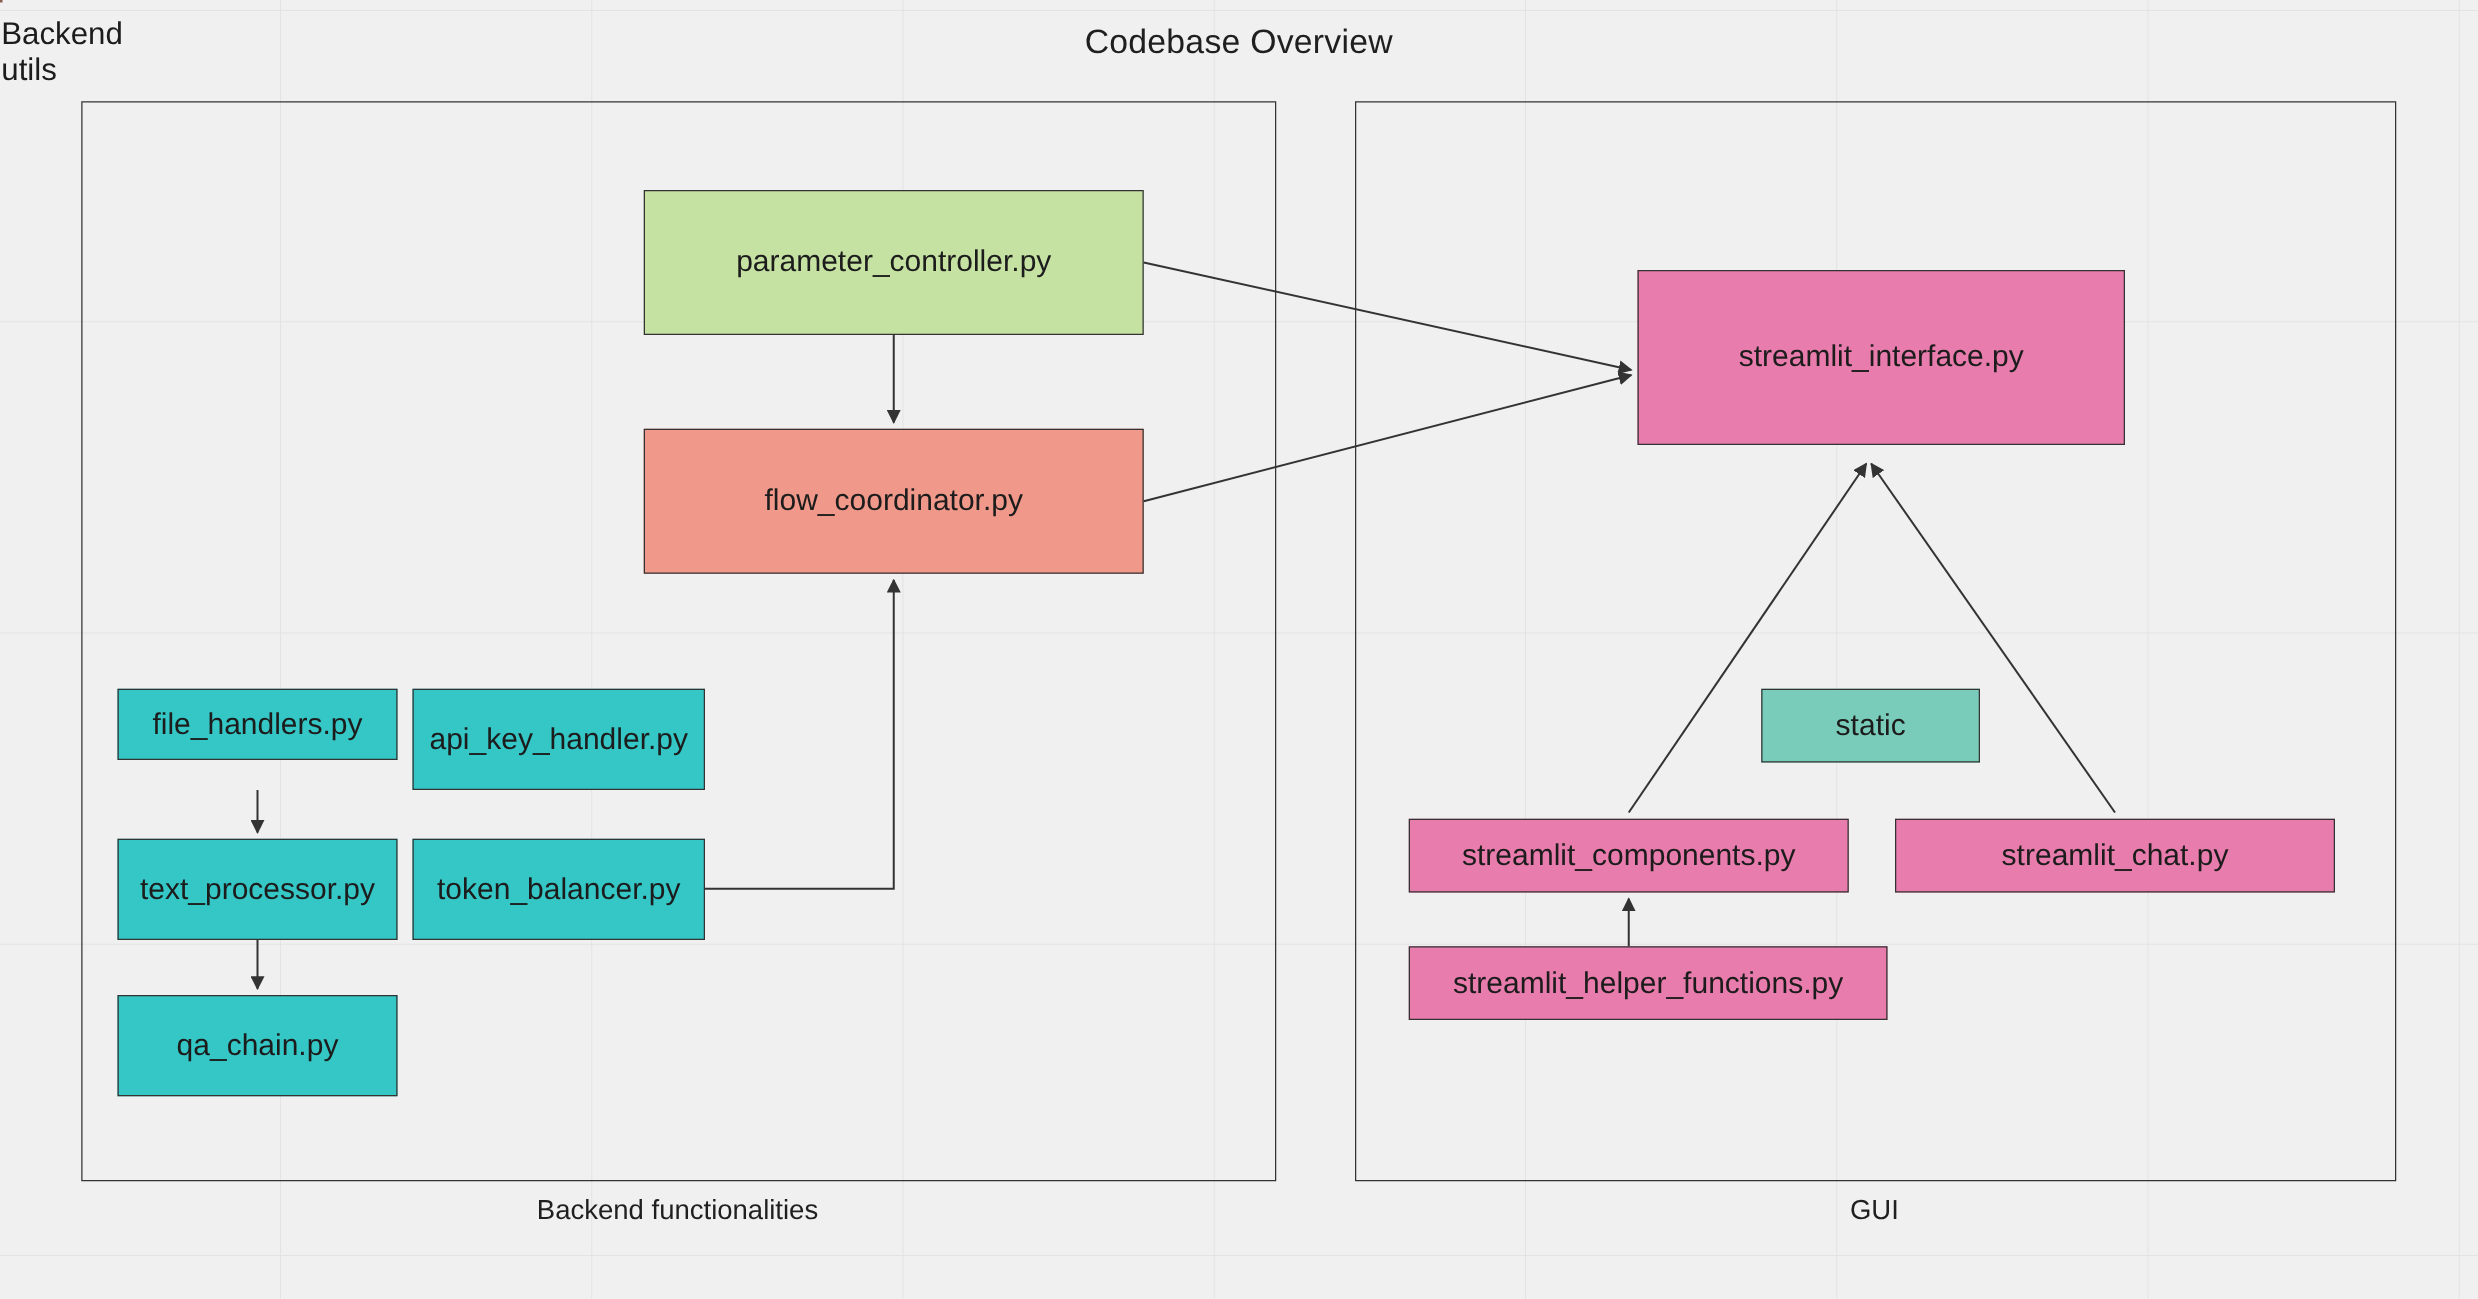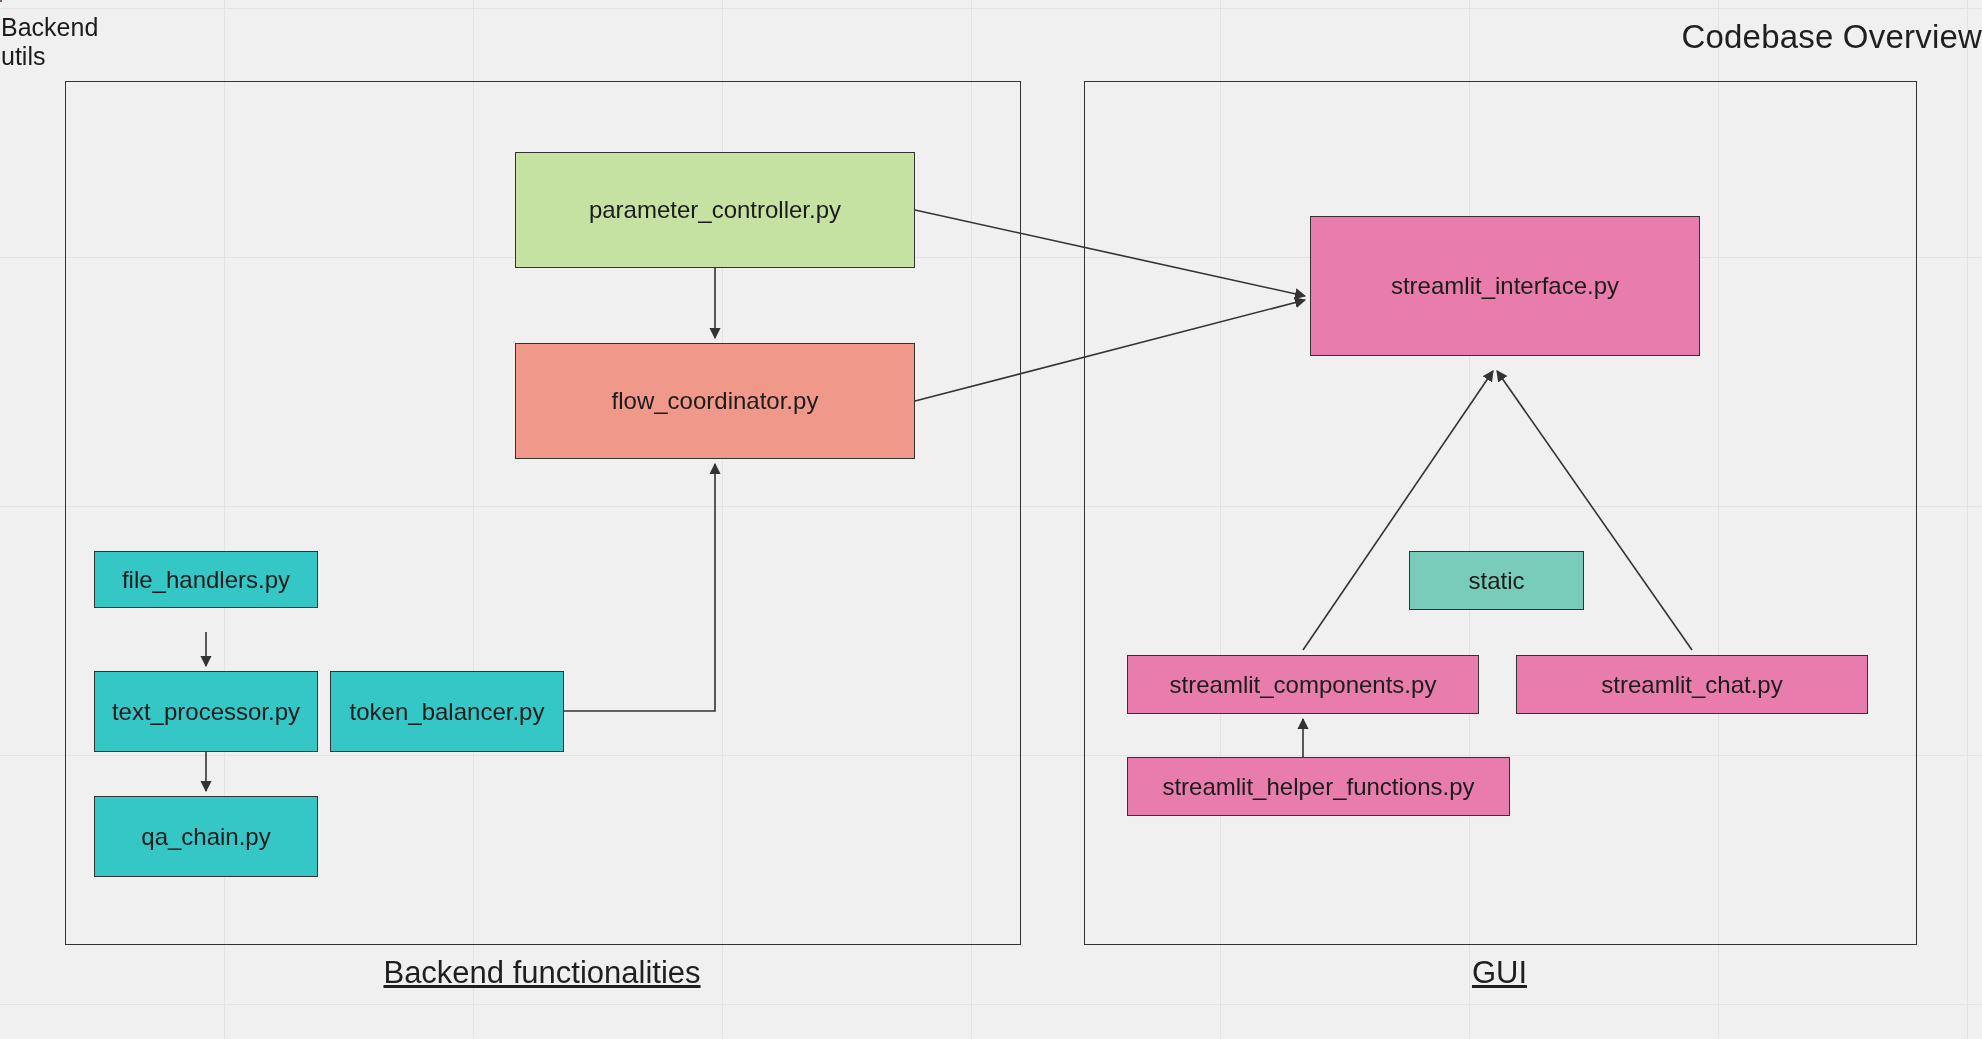--- a/index.html
+++ b/index.html
@@ -30,38 +30,37 @@
     width: 1982px;
     height: 1039px;
     pointer-events: none;
     z-index: 5;
   }
   .diagram-title {
     position: absolute;
     left: 0;
     top: 18px;
     width: 1982px;
-    text-align: right;
-    font-size: 33px;
+    text-align: center;
+    font-size: 27px;
     color: #1f1f1f;
     letter-spacing: 0.2px;
   }
   .subgraph {
     position: absolute;
     border: 1.5px solid #333333;
     background: rgba(255,255,255,0.02);
     z-index: 1;
   }
   .subgraph-label {
     position: absolute;
     text-align: center;
-    font-size: 31px;
+    font-size: 22px;
     color: #1f1f1f;
     z-index: 2;
-    text-decoration: underline;
   }
   .node {
     position: absolute;
     box-sizing: border-box;
     border: 1.4px solid #333333;
     display: flex;
     align-items: center;
     justify-content: center;
     font-size: 24px;
     color: #1c1c1c;
@@ -122,20 +121,21 @@
       <path d="M 564,711 L 715,711 L 715,464"></path>
       <path d="M 1303,650 L 1493,371"></path>
       <path d="M 1692,650 L 1497,371"></path>
       <path d="M 1303,757 L 1303,719"></path>
     </g>
   </svg>
 
   <div class="node green" id="n-parameter_controller" style="left: 515px; top: 152px; width: 400px; height: 116px; background: rgb(198, 226, 163);">parameter_controller.py</div>
   <div class="node coral" id="n-flow_coordinator" style="left: 515px; top: 343px; width: 400px; height: 116px; background: rgb(240, 153, 138); text-align: center;">flow_coordinator.py</div>
   <div class="node teal" id="n-file_handlers" style="left: 94px; top: 551px; width: 224px; height: 57px; background: rgb(53, 198, 198);">file_handlers.py</div>
+  <div class="node teal" id="n-api_key_handler" style="left: 330px; top: 551px; width: 234px; height: 81px; background: rgb(53, 198, 198);">api_key_handler.py</div>
   <div class="node teal" id="n-text_processor" style="left: 94px; top: 671px; width: 224px; height: 81px; background: rgb(53, 198, 198);">text_processor.py</div>
   <div class="node teal" id="n-token_balancer" style="left: 330px; top: 671px; width: 234px; height: 81px; background: rgb(53, 198, 198);">token_balancer.py</div>
   <div class="node teal" id="n-qa_chain" style="left: 94px; top: 796px; width: 224px; height: 81px; background: rgb(53, 198, 198);">qa_chain.py</div>
   <div class="node pink" id="n-streamlit_interface" style="left: 1310px; top: 216px; width: 390px; height: 140px; background: rgb(232, 124, 172);">streamlit_interface.py</div>
   <div class="node mint" id="n-static" style="left: 1409px; top: 551px; width: 175px; height: 59px; background: rgb(121, 204, 185);">static</div>
   <div class="node pink" id="n-streamlit_components" style="left: 1127px; top: 655px; width: 352px; height: 59px; background: rgb(232, 124, 172);">streamlit_components.py</div>
   <div class="node pink" id="n-streamlit_chat" style="left: 1516px; top: 655px; width: 352px; height: 59px; background: rgb(232, 124, 172);">streamlit_chat.py</div>
   <div class="node pink" id="n-streamlit_helper_functions" style="left: 1127px; top: 757px; width: 383px; height: 59px; background: rgb(232, 124, 172);">streamlit_helper_functions.py</div>
 
 </div>

